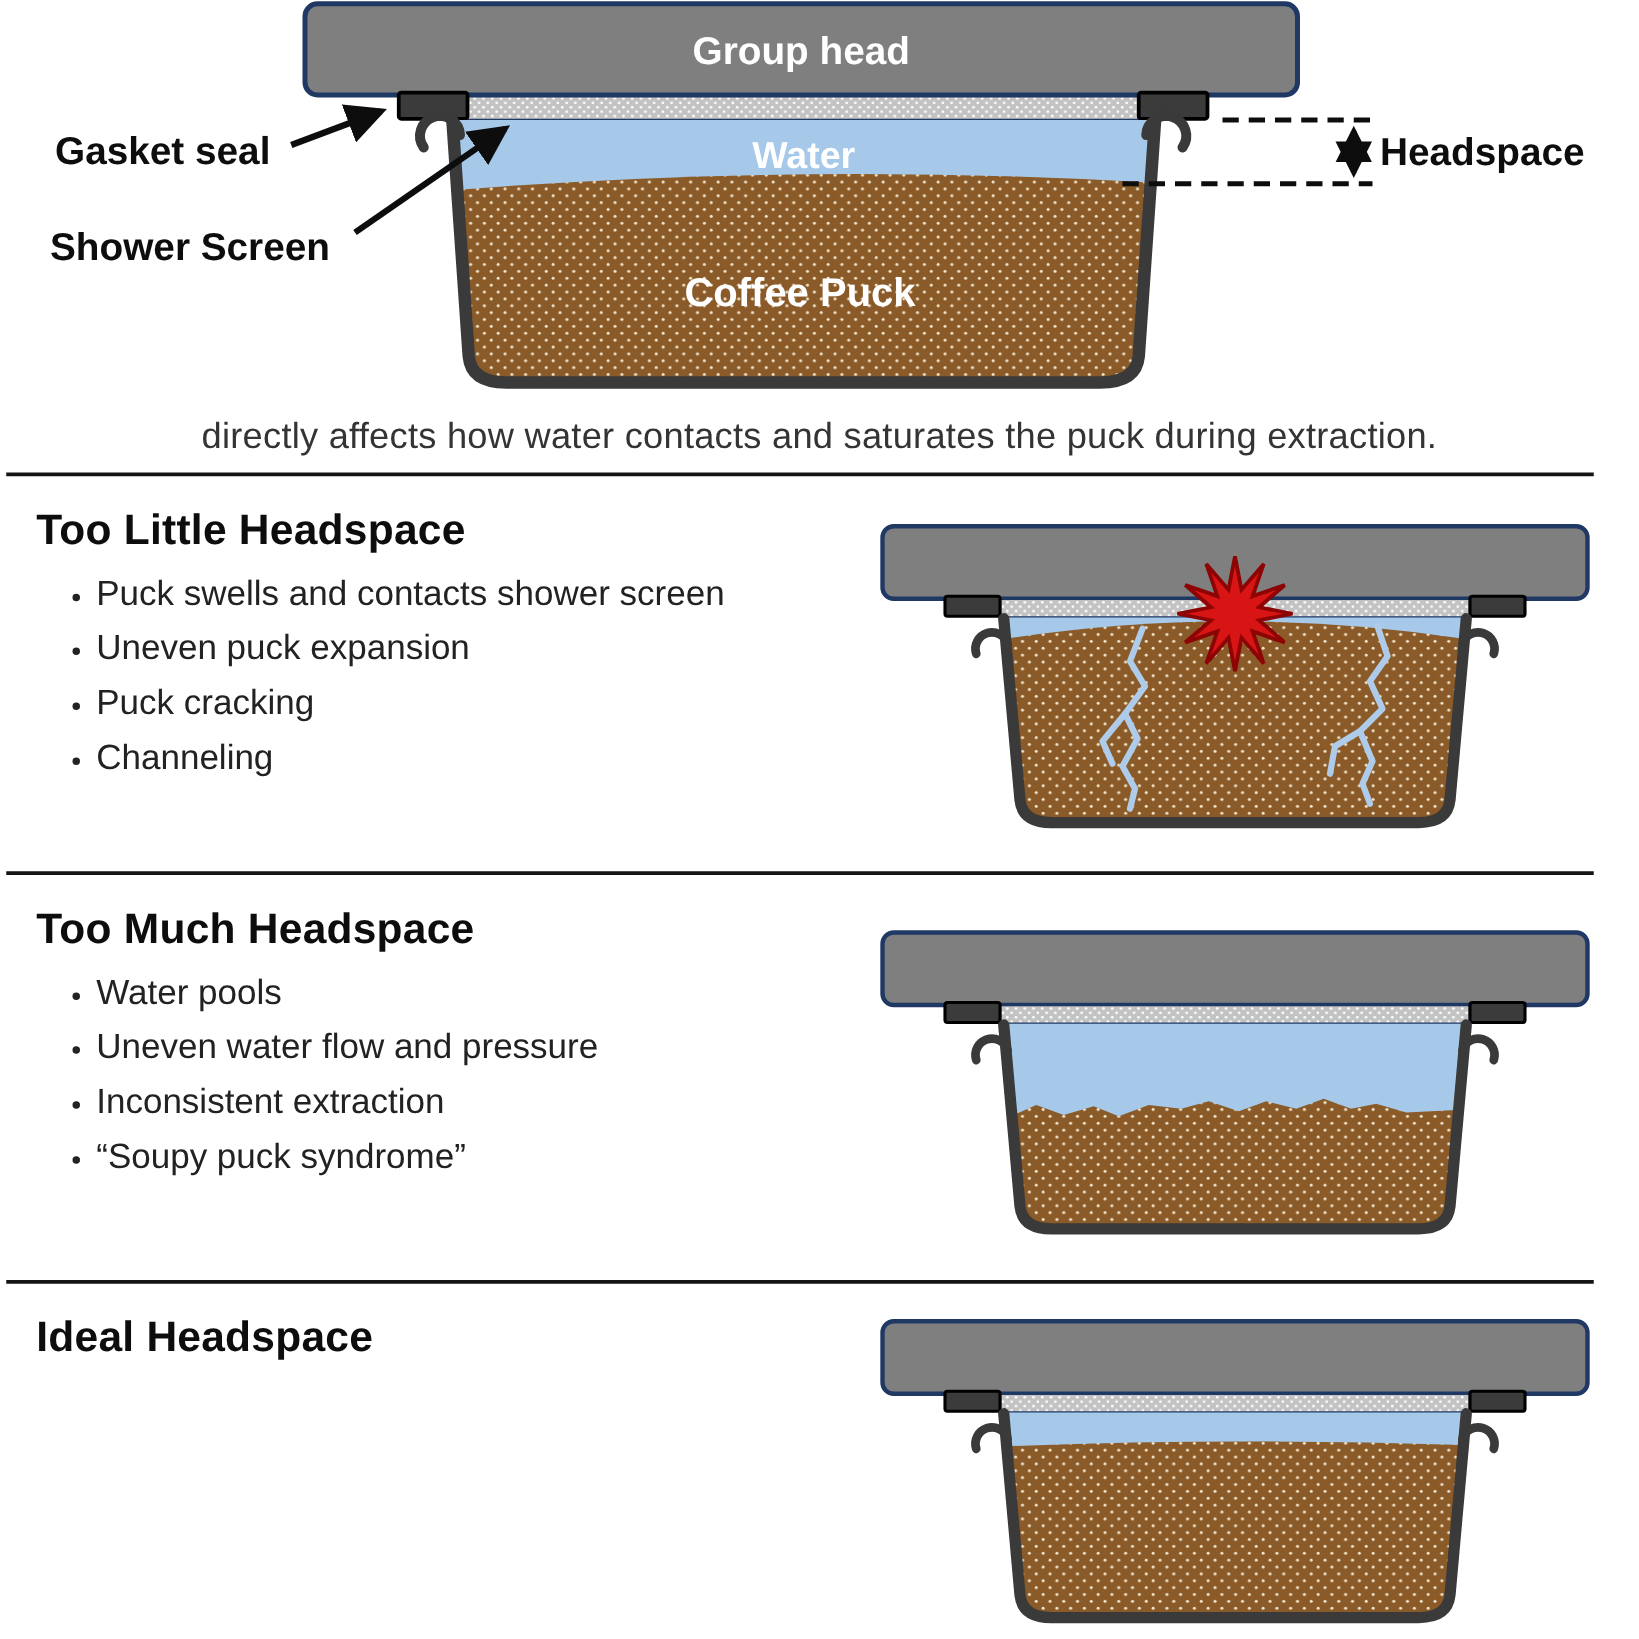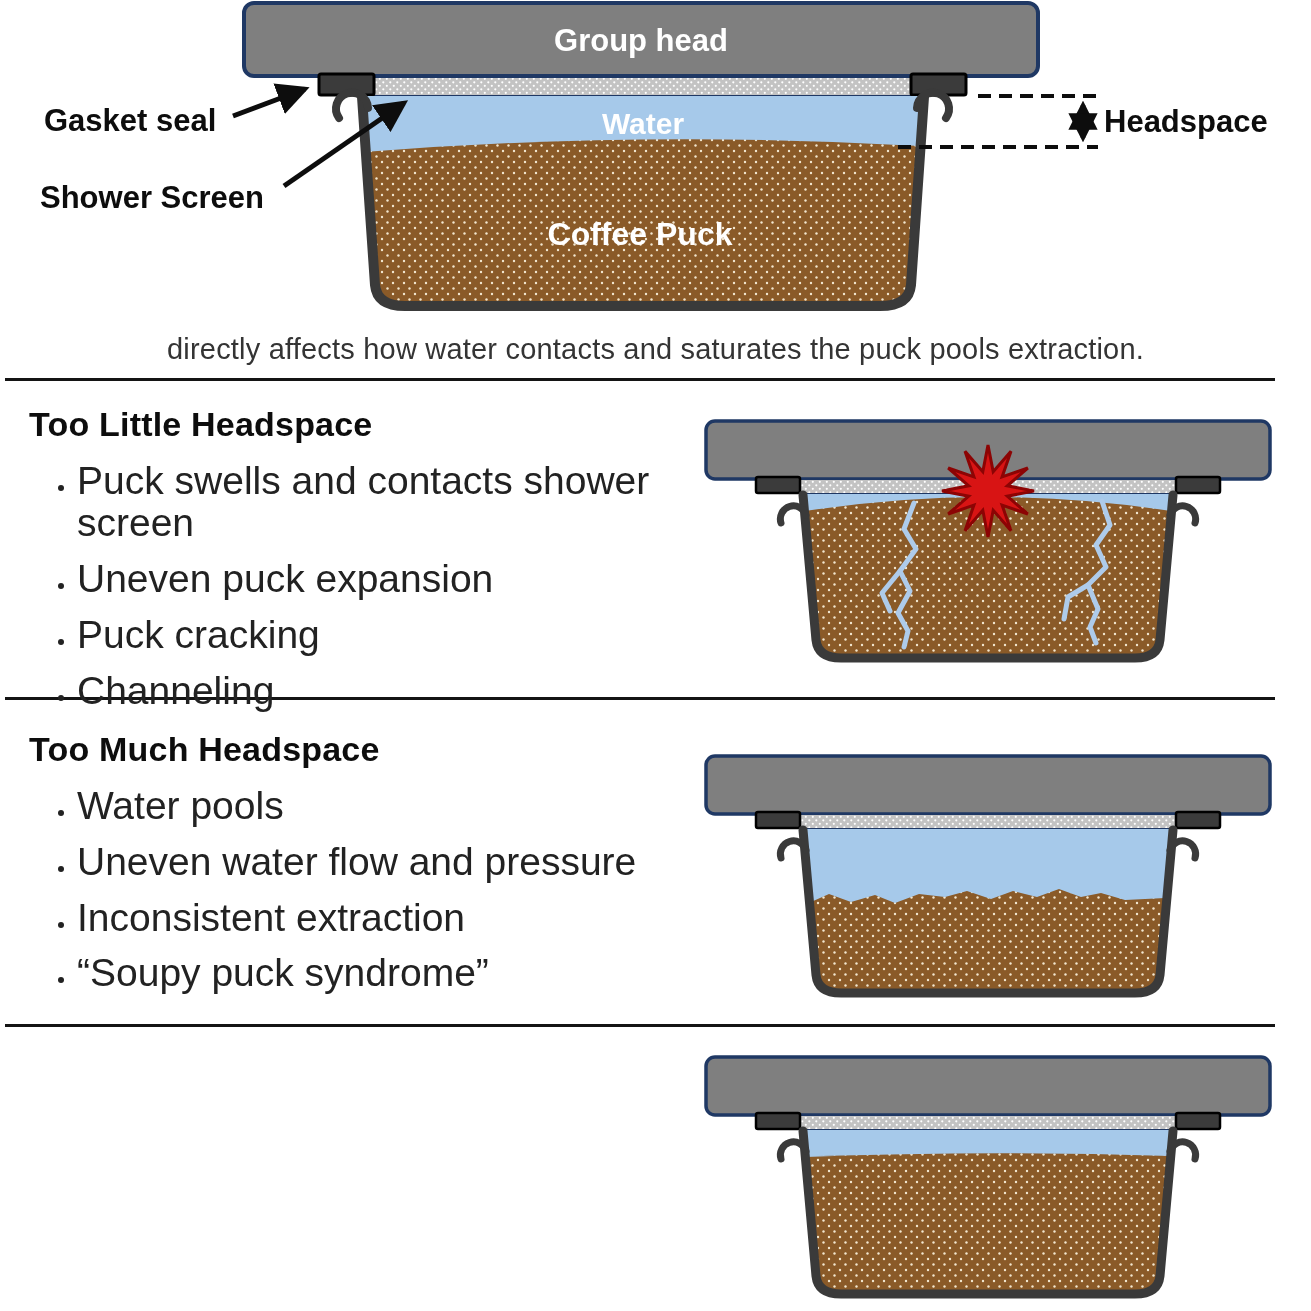--- a/index.html
+++ b/index.html
@@ -10,27 +10,27 @@
   svg { display:block; }
   svg text { font-family:"Liberation Sans", sans-serif; }
   .hero-svg { width:1311px; height:322px; }
   .intro {
     margin-top:8px; text-align:center; font-size:29px; line-height:1.33;
     color:#343434; letter-spacing:0.2px;
   }
   .divider { height:0; border-top:3px solid #141414; margin:9px 36px 0 5px; }
   .section { display:flex; }
   .sec-s1 { height:307px; }
-  .sec-s2 { height:315px;align-items:center; }
+  .sec-s2 { height:315px; }
   .sec-s3 { height:258px; }
   .sec-left { flex:0 0 678px; box-sizing:border-box; padding-left:29px; }
   .sec-right { flex:1 1 auto; }
   .sec-title { margin:24px 0 0 0; font-size:34px; font-weight:700; color:#0d0d0d; letter-spacing:0.2px; }
   .bullets { margin:16px 0 0 0; padding-left:48px; }
-  .bullets li { font-size:39px; color:#222; margin-bottom:13px; line-height:1.1; }
+  .bullets li { font-size:28px; color:#222; margin-bottom:13px; line-height:1.1; }
   .bullets li::marker { font-size:21px; color:#222; }
   .mini-svg { width:620px; height:252px; }
   .mt1 { margin-top:36px; }
   .mt2 { margin-top:42px; }
   .mt3 { margin-top:26px; }
   .defs-holder { position:absolute; width:0; height:0; }
 </style>
 </head>
 <body>
 
@@ -86,21 +86,21 @@
     <text x="40" y="208" font-size="31" font-weight="bold" fill="#0d0d0d">Shower Screen</text>
     <line x1="284" y1="186" x2="404" y2="103" stroke="#0d0d0d" stroke-width="5" marker-end="url(#ah)"></line>
 
     <line x1="978" y1="96" x2="1098" y2="96" stroke="#0d0d0d" stroke-width="4" stroke-dasharray="13 8"></line>
     <line x1="898" y1="147" x2="1098" y2="147" stroke="#0d0d0d" stroke-width="4" stroke-dasharray="13 8"></line>
     <line x1="1083" y1="105" x2="1083" y2="138" stroke="#0d0d0d" stroke-width="4.5" marker-start="url(#ah)" marker-end="url(#ah)"></line>
     <text x="1104" y="132" font-size="31" font-weight="bold" fill="#0d0d0d">Headspace</text>
   </svg>
 
   <div class="intro">
-    <div>directly affects how water contacts and saturates the puck pools extraction.</div>
+    <div>directly affects how water contacts and saturates the puck during extraction.</div>
   </div>
 
   <div class="divider"></div>
 
   <div class="section sec-s1">
     <div class="sec-left">
       <h2 class="sec-title">Too Little Headspace</h2>
       <ul class="bullets">
         <li>Puck swells and contacts shower screen</li>
         <li>Uneven puck expansion</li>
@@ -152,20 +152,21 @@
         <path d="M103,106 a13,13 0 1 1 25,-8" fill="none" stroke-width="7" stroke-linecap="round" stroke="#3a3a3a"></path>
         <path d="M517,106 a13,13 0 1 0 -25,-8" fill="none" stroke-width="7" stroke-linecap="round" stroke="#3a3a3a"></path>
       </svg>
     </div>
   </div>
 
   <div class="divider"></div>
 
   <div class="section sec-s3">
     <div class="sec-left">
+      <h2 class="sec-title">Ideal Headspace</h2>
     </div>
     <div class="sec-right">
       <svg class="mini-svg mt3" viewBox="0 0 620 252">
         <rect x="28" y="4" width="564" height="58" rx="9" stroke="#1f3864" stroke-width="3.5" fill="#7f7f7f"></rect>
         <rect x="122" y="62" width="376" height="15" fill="url(#screenDots)" stroke="#1f3864" stroke-width="2"></rect>
         <rect x="78" y="60" width="44" height="16" rx="2" stroke="#000" stroke-width="2.5" fill="#3b3b3b"></rect>
         <rect x="498" y="60" width="44" height="16" rx="2" stroke="#000" stroke-width="2.5" fill="#3b3b3b"></rect>
         <path d="M126,77 L494,77 L482,222 Q480,238 458,238 L162,238 Q140,238 138,222 Z" fill="#a6c9ea"></path>
         <path d="M128,104 Q310,97 492,103 L482,222 Q480,238 458,238 L162,238 Q140,238 138,222 Z" clip-path="url(#clipS)" fill="url(#puckDots)"></path>
         <path d="M125,78 L138,223 Q140,241 163,241 L457,241 Q480,241 482,223 L495,78" fill="none" stroke-width="9" stroke-linecap="round" stroke-linejoin="round" stroke="#3a3a3a"></path>

